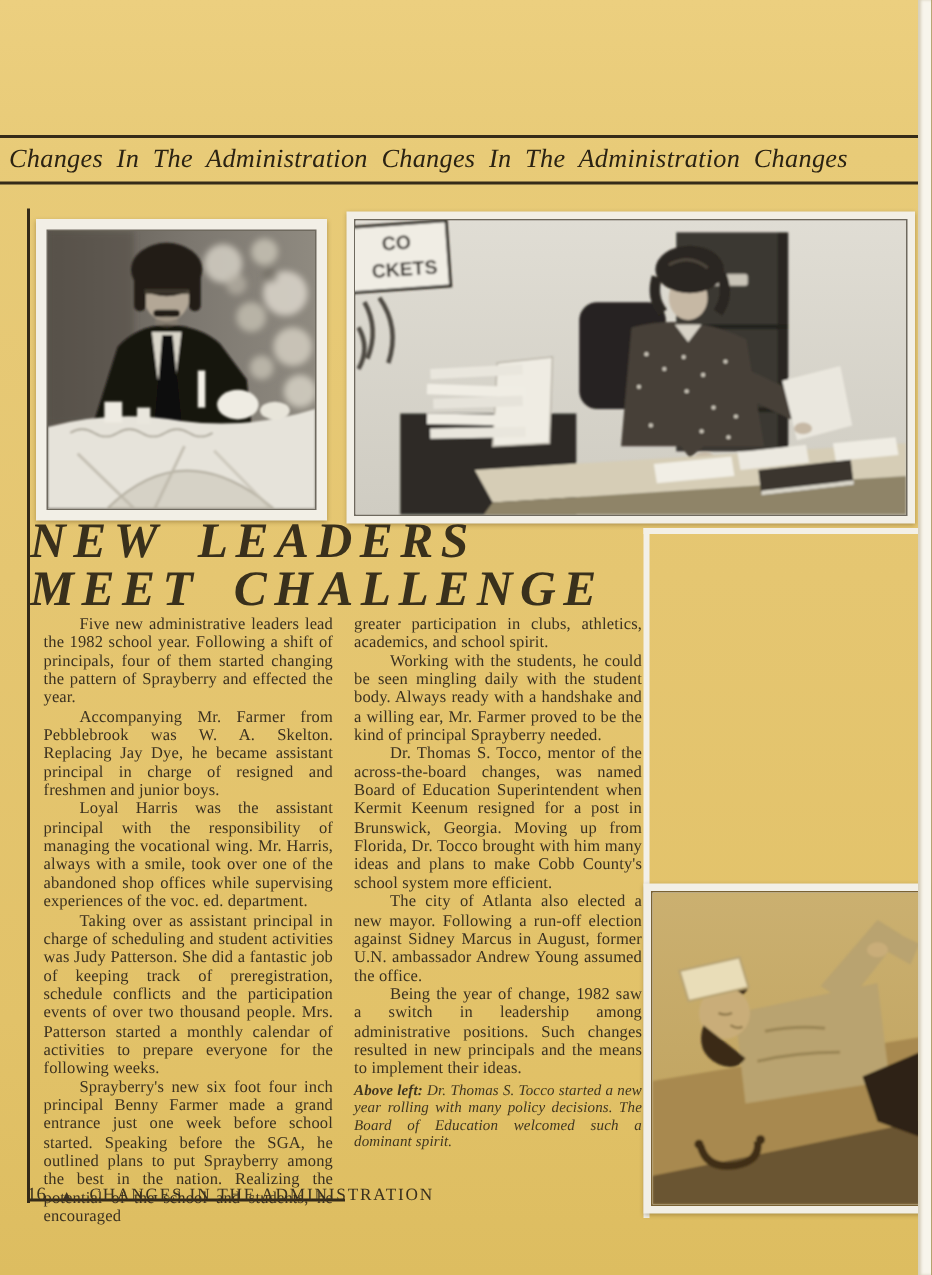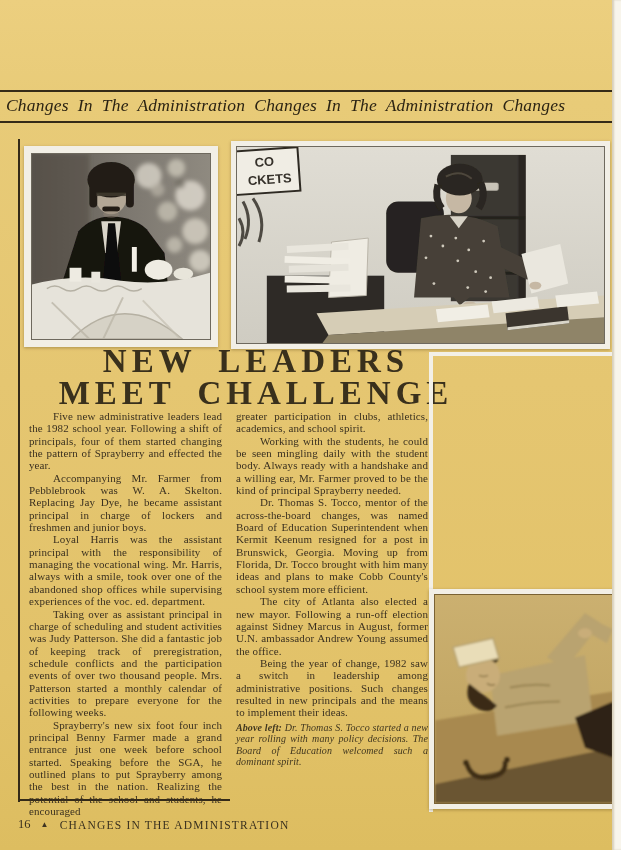--- a/index.html
+++ b/index.html
@@ -17,44 +17,44 @@
   }
   .vline{left:18px;top:139px;width:2px;height:663px;background:#342a18;}
   .hline-bottom{left:18px;top:799px;width:212px;height:2px;background:#342a18;}
   .photo-frame{
     background:#f2efe6;box-shadow:0 1px 3px rgba(70,45,10,.35);
   }
   .photo-inner{width:100%;height:100%;display:block;border:1px solid #6e695e;box-sizing:border-box;}
   #photo1{left:24px;top:146px;width:194px;height:201px;padding:7px;box-sizing:border-box;}
   #photo2{left:231px;top:141px;width:379px;height:208px;padding:5px;box-sizing:border-box;}
   .headline{
-    left:20px;top:346px;width:472px;text-align:center;
+    left:20px;top:346px;width:472px;
     font-weight:700;font-size:33px;line-height:31.5px;
-    letter-spacing:5px;word-spacing:9px;color:#39301c;white-space:nowrap;
+    letter-spacing:5px;word-spacing:9px;color:#39301c;white-space:nowrap;font-style:italic;
   }
   .col{font-size:11px;line-height:12.35px;text-align:justify;color:#3b3120;letter-spacing:.1px;}
   .col p{margin:0;text-indent:24px;}
   .col p.cont{text-indent:0;}
   #col-left{left:29px;top:410px;width:193px;}
   #col-right{left:236px;top:410px;width:192px;}
   .caption{
     margin-top:3.5px;font-size:10px;line-height:11.3px;font-style:italic;
     text-align:justify;color:#40361f;font-family:Liberation Serif, serif;
   }
   .caption .lead{font-weight:600;}
   .right-panel{
     left:429px;top:352px;width:184px;height:456px;
     border-left:4px solid #f3f0e7;border-top:4px solid #f3f0e7;
   }
   #photo3{left:429px;top:589px;width:190px;height:220px;padding:5px;box-sizing:border-box;}
   #photo3 .photo-inner{border:1px solid #7a6233;}
   .edge-strip{left:612px;top:0;width:9px;height:850px;background:#f8f5ec;z-index:9;
     box-shadow:inset 2px 0 2px rgba(120,95,40,.25);}
   .footer{
-    left:18px;top:817px;display:flex;align-items:center;
+    left:18px;top:789px;display:flex;align-items:center;
     font-size:11.5px;letter-spacing:1.2px;color:#39301e;text-align:right;
   }
   .footer .pgnum{font-size:12.5px;letter-spacing:0;margin-right:10px;}
   .footer .tri{font-size:8px;margin-right:10px;color:#3e3422;}
 </style>
 </head>
 <body>
 
 <div class="page">
 
@@ -207,21 +207,21 @@
     </svg>
   </div>
 
   <div class="abs headline">
     <div>NEW LEADERS</div>
     <div>MEET CHALLENGE</div>
   </div>
 
   <div id="col-left" class="abs col">
     <p>Five new administrative leaders lead the 1982 school year. Following a shift of principals, four of them started changing the pattern of Sprayberry and effected the year.</p>
-    <p>Accompanying Mr. Farmer from Pebblebrook was W. A. Skelton. Replacing Jay Dye, he became assistant principal in charge of lockers and freshmen and junior boys.</p>
+    <p>Accompanying Mr. Farmer from Pebblebrook was W. A. Skelton. Replacing Jay Dye, he became assistant principal in charge of resigned and freshmen and junior boys.</p>
     <p>Loyal Harris was the assistant principal with the responsibility of managing the vocational wing. Mr. Harris, always with a smile, took over one of the abandoned shop offices while supervising experiences of the voc. ed. department.</p>
     <p>Taking over as assistant principal in charge of scheduling and student activities was Judy Patterson. She did a fantastic job of keeping track of preregistration, schedule conflicts and the participation events of over two thousand people. Mrs. Patterson started a monthly calendar of activities to prepare everyone for the following weeks.</p>
     <p>Sprayberry's new six foot four inch principal Benny Farmer made a grand entrance just one week before school started. Speaking before the SGA, he outlined plans to put Sprayberry among the best in the nation. Realizing the potential of the school and students, he encouraged</p>
   </div>
 
   <div id="col-right" class="abs col">
     <p class="cont">greater participation in clubs, athletics, academics, and school spirit.</p>
     <p>Working with the students, he could be seen mingling daily with the student body. Always ready with a handshake and a willing ear, Mr. Farmer proved to be the kind of principal Sprayberry needed.</p>
     <p>Dr. Thomas S. Tocco, mentor of the across-the-board changes, was named Board of Education Superintendent when Kermit Keenum resigned for a post in Brunswick, Georgia. Moving up from Florida, Dr. Tocco brought with him many ideas and plans to make Cobb County's school system more efficient.</p>
     <p>The city of Atlanta also elected a new mayor. Following a run-off election against Sidney Marcus in August, former U.N. ambassador Andrew Young assumed the office.</p>

